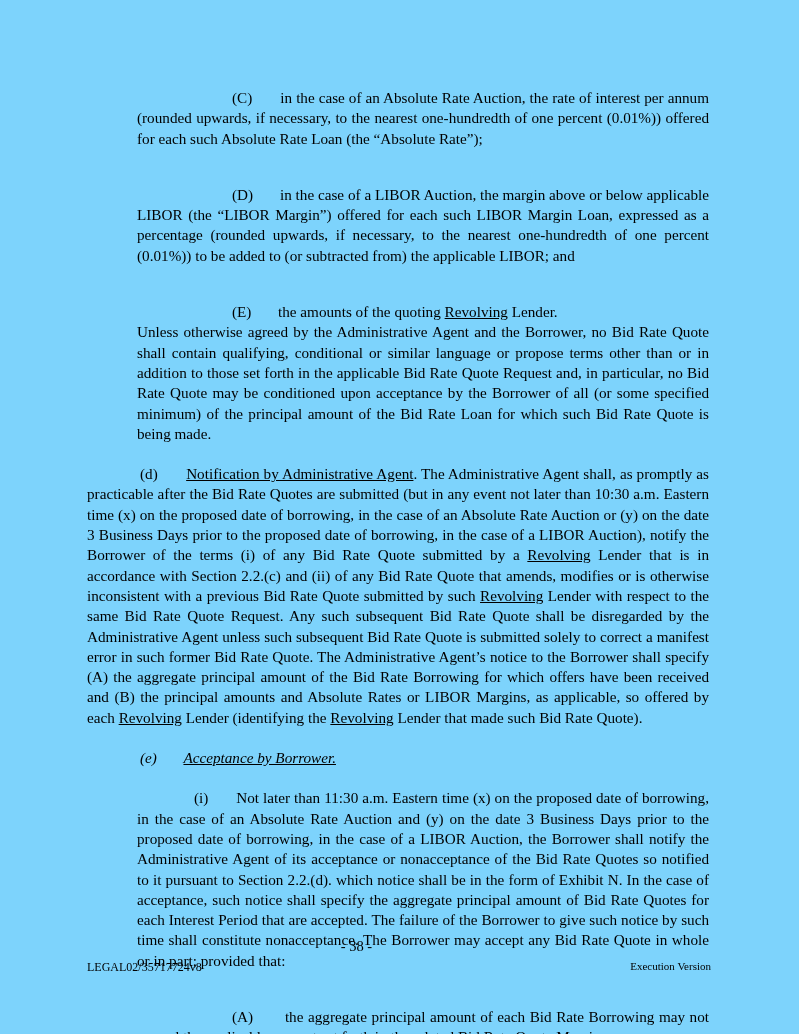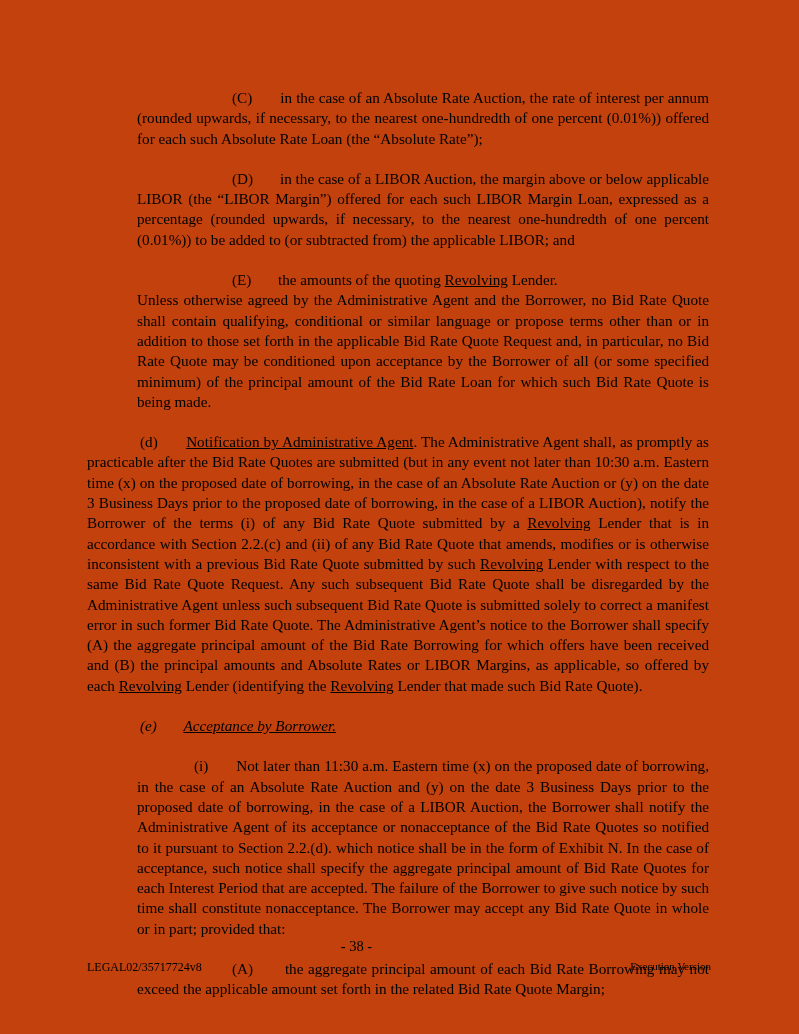--- a/index.html
+++ b/index.html
@@ -8,21 +8,21 @@
     background: #ffffff;
   }
   body {
     font-family: "Liberation Serif", "DejaVu Serif", serif;
     color: #000000;
   }
   .page {
     position: relative;
     width: 799px;
     height: 1034px;
-    background: #c2410c;
+    background: #7dd3fc;
     overflow: hidden;
     box-sizing: border-box;
     padding-left: 16px;
   }
   .content {
     position: absolute;
     left: 87px;
     top: 88px;
     width: 622px;
   }
@@ -30,21 +30,21 @@
     margin: 0;
     font-size: 15.2px;
     line-height: 20.3px;
     text-align: justify;
     text-justify: inter-word;
   }
   
   .sub-item {
     margin-left: 50px;
     text-indent: 95px;
-    margin-top: 20px;
+    margin-top: 36px;
   }
   .sub-item:first-child {
     margin-top: 0;
   }
   
   .block-indent {
     margin-left: 50px;
     text-indent: 0;
   }
   

